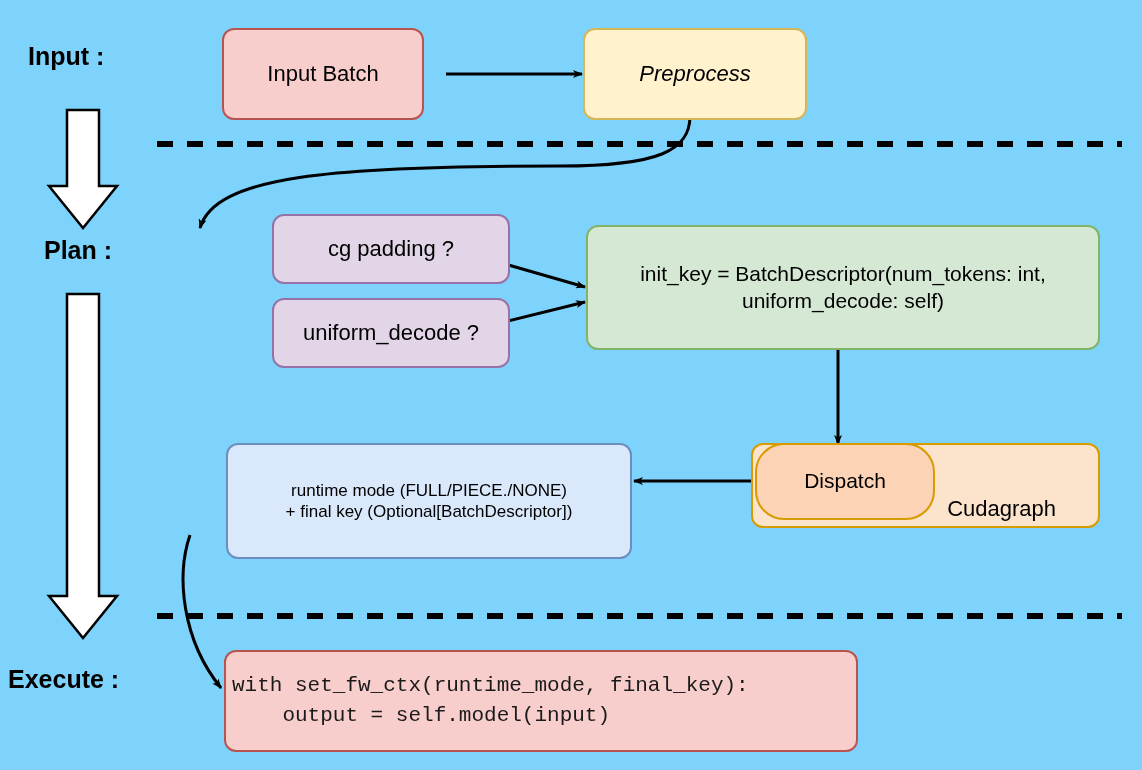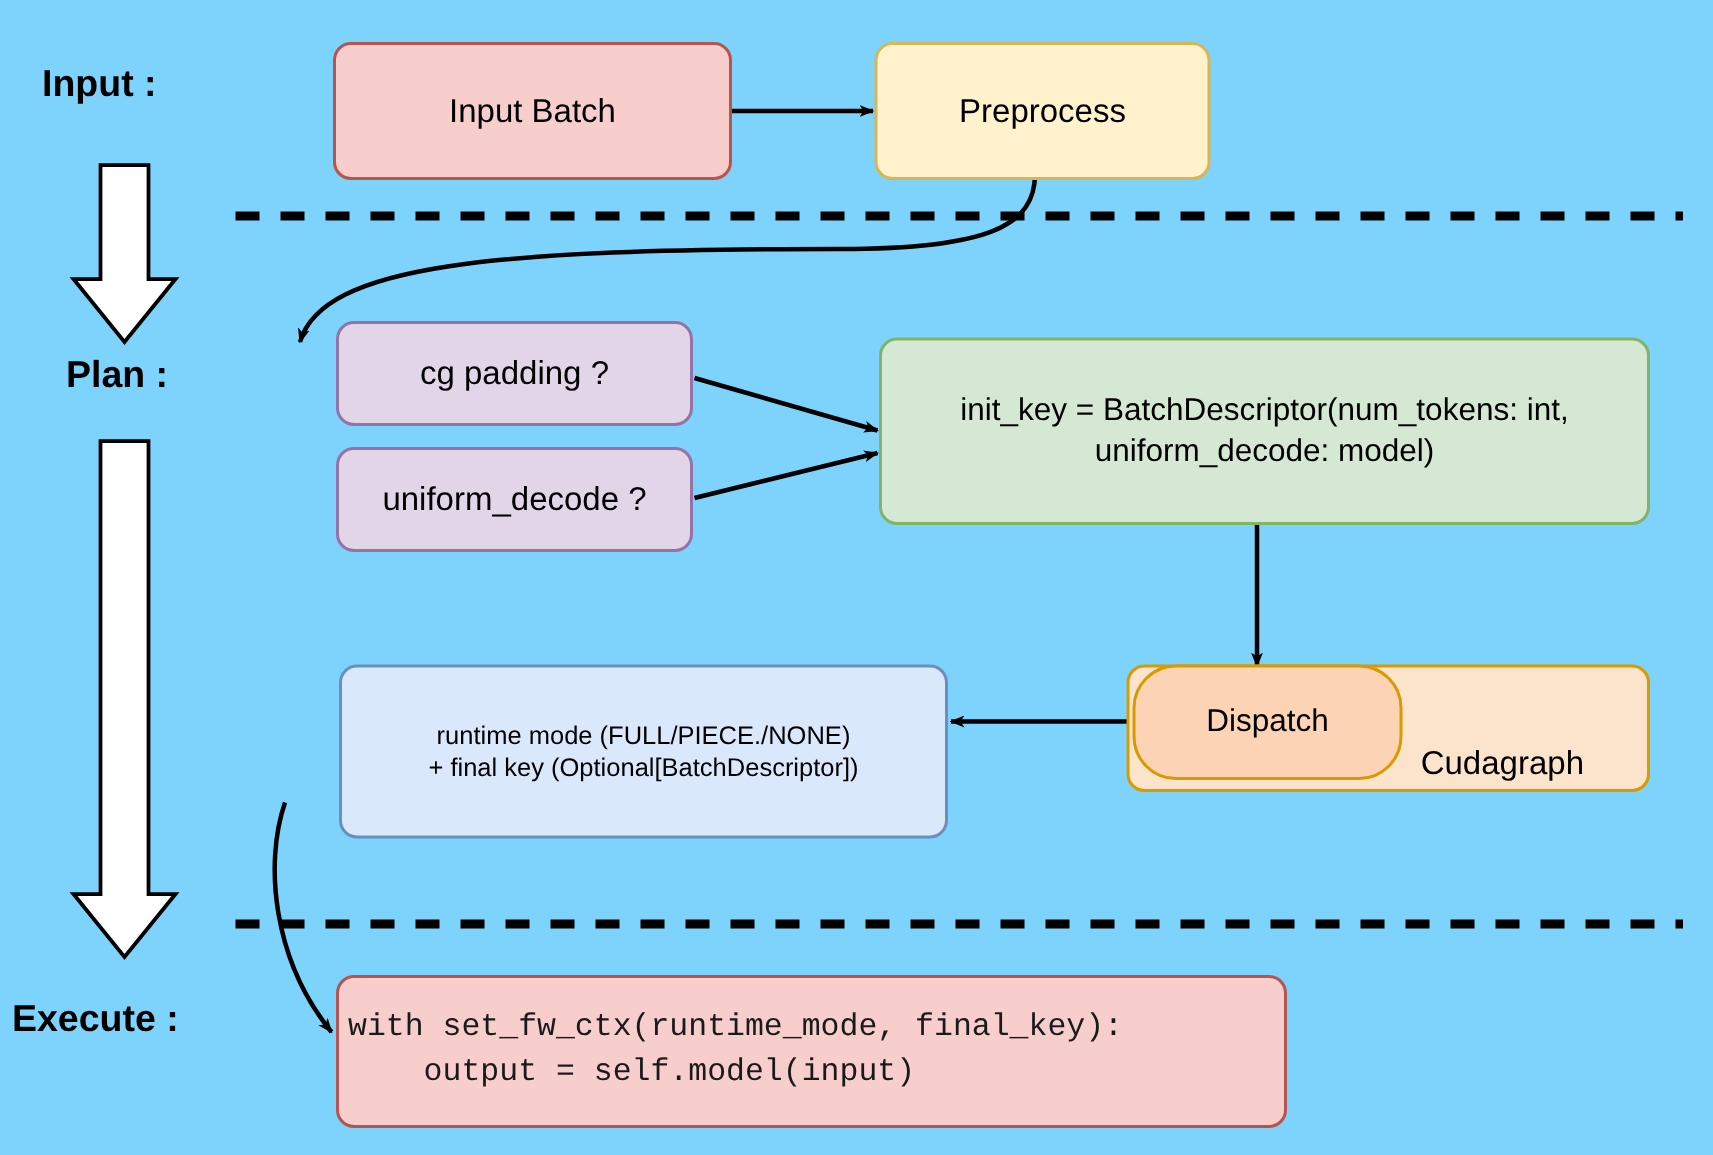--- a/index.html
+++ b/index.html
@@ -40,22 +40,22 @@
     display: flex;
     align-items: center;
     justify-content: center;
     text-align: center;
     font-size: 22px;
     color: #000000;
     line-height: 1.25;
     padding: 4px 10px;
   }
   .node-pink   { background: #f8cecc; border-color: #b85450; }
-  .node-yellow { background: #fff2cc; border-color: #d6b656; }
-  .node-purple { background: #e1d5e7; border-color: #9673a6; }
+  .node-yellow { background: #fff2cc; border-color: #d6b656; font-style: italic; }
+  .node-purple { background: #e1d5e7; border-color: #9673a6; margin-left: 48px; }
   .node-green  { background: #d5e8d4; border-color: #82b366; }
   .node-blue   { background: #dae8fc; border-color: #6c8ebf; }
   .node-orange-outer { background: #fce3cc; border-color: #d79b00; }
   .node-orange-inner { background: #fcd3b4; border-color: #d79b00; border-radius: 29px; }
   .node-code {
     background: #f8cecc;
     border-color: #b85450;
     font-family: "Liberation Mono", "DejaVu Sans Mono", monospace;
     font-size: 21px;
     justify-content: flex-start;
@@ -99,39 +99,39 @@
 
     <line x1="752" y1="481" x2="634" y2="481" stroke="#000000" stroke-width="3" marker-end="url(#arrowhead)"></line>
 
     <path d="M190,535 C176,576 182,640 221,688" fill="none" stroke="#000000" stroke-width="3" marker-end="url(#arrowhead)"></path>
   </svg>
 
   <div class="stage-label" style="left:28px; top:42px;">Input :</div>
   <div class="stage-label" style="left:44px; top:236px;">Plan :</div>
   <div class="stage-label" style="left:8px; top:665px;">Execute :</div>
 
-  <div class="node node-pink" style="left:222px; top:28px; width:266px; height:92px;">
+  <div class="node node-pink" style="left:222px; top:28px; width:202px; height:92px;">
     <span>Input Batch</span>
   </div>
 
   <div class="node node-yellow" style="left:583px; top:28px; width:224px; height:92px;">
     <span>Preprocess</span>
   </div>
 
   <div class="node node-purple" style="left:224px; top:214px; width:238px; height:70px;">
     <span>cg padding ?</span>
   </div>
 
   <div class="node node-purple" style="left:224px; top:298px; width:238px; height:70px;">
     <span>uniform_decode ?</span>
   </div>
 
   <div class="node node-green" style="left:586px; top:225px; width:514px; height:125px; flex-direction:column;">
     <span>init_key = BatchDescriptor(num_tokens: int,</span>
-    <span>uniform_decode: model)</span>
+    <span>uniform_decode: self)</span>
   </div>
 
   <div class="node node-orange-outer" style="left:751px; top:443px; width:349px; height:85px; flex-direction:column; align-items:flex-end;">
     <span style="padding-right:24px;">Cudagraph</span>
   </div>
 
   <div class="node node-orange-inner" style="left:755px; top:443px; width:180px; height:77px; font-size:21px;">
     <span>Dispatch</span>
   </div>
 

